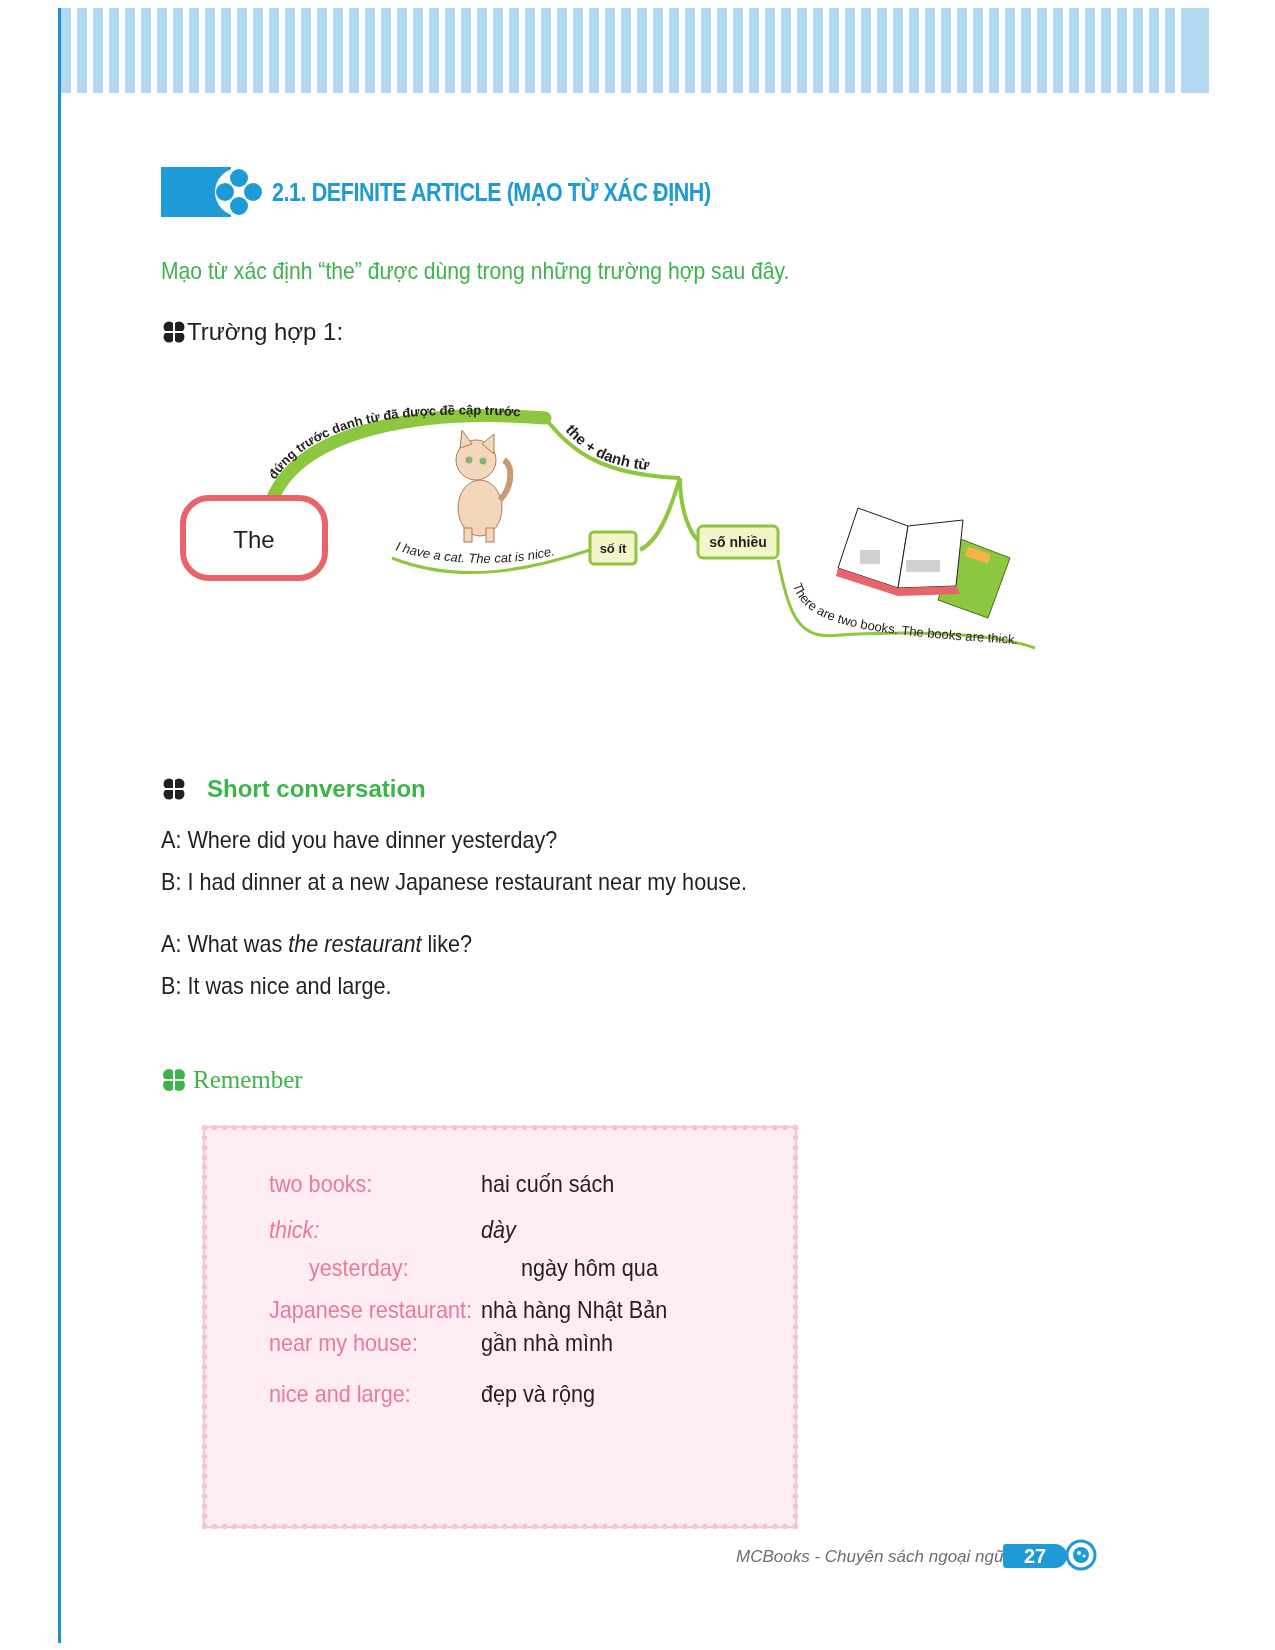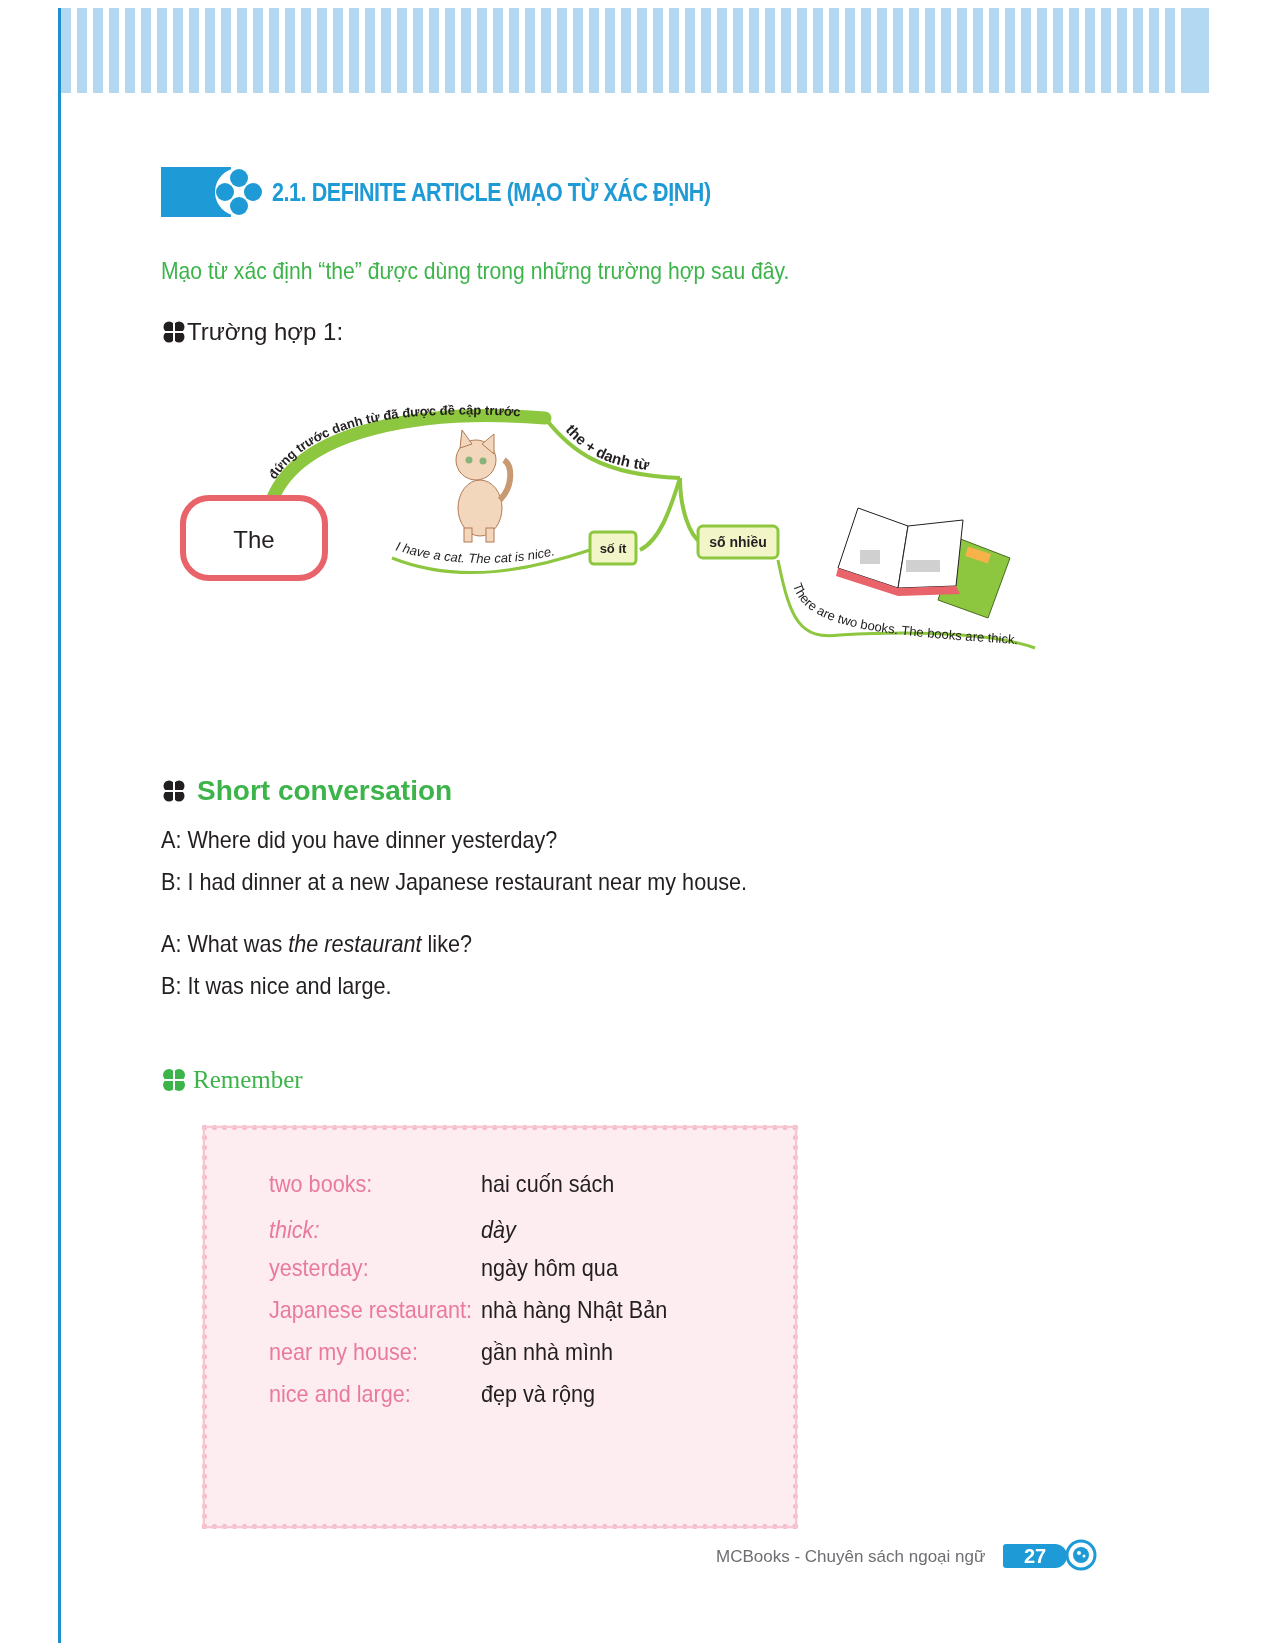--- a/index.html
+++ b/index.html
@@ -12,33 +12,33 @@
   .sec-block { position: absolute; left: 161px; top: 167px; width: 70px; height: 50px; background: #1e9ad6; }
   .sec-icon { position: absolute; left: 212px; top: 166px; width: 54px; height: 52px; }
   .sec-title { position: absolute; left: 272px; top: 178px; font-size: 25px; font-weight: bold;
     color: #1e9ad6; letter-spacing: -0.5px; white-space: nowrap; font-family: "Liberation Sans Narrow","Liberation Sans", sans-serif; transform: scaleX(0.86); transform-origin: left; }
   .intro { position: absolute; left: 161px; top: 257px; font-size: 24px; color: #3db44a; white-space: nowrap;
     transform: scaleX(0.88); transform-origin: left; }
   .case-head { position: absolute; left: 161px; top: 318px; font-size: 24px; color: #231f20; white-space: nowrap;
     display: flex; align-items: center; }
   .clover { width: 26px; height: 26px; display: inline-block; }
   .mindmap { position: absolute; left: 180px; top: 390px; width: 920px; height: 300px; }
-  .conv-head { position: absolute; left: 161px; top: 775px; display: flex; align-items: center; gap: 10px;
-    font-size: 28px; font-weight: bold; color: #3db44a; white-space: nowrap; }
+  .conv-head { position: absolute; left: 161px; top: 775px; display: flex; align-items: center; gap: 20px;
+    font-size: 24px; font-weight: bold; color: #3db44a; white-space: nowrap; }
   .conv-line { position: absolute; left: 161px; font-size: 24px; color: #231f20; white-space: nowrap;
     transform: scaleX(0.9); transform-origin: left; }
   .conv-line em { font-style: italic; }
   .rem-head { position: absolute; left: 161px; top: 1066px; display: flex; align-items: center; gap: 6px;
     font-size: 25px; font-weight: normal; color: #3db44a; white-space: nowrap; font-family: "Liberation Serif", serif; }
   .rem-box { position: absolute; left: 202px; top: 1125px; width: 596px; height: 404px; background: #fdedf1;
     border: 5px dotted #f4b8c8; box-sizing: border-box; outline: 2px solid #f6c6d3; outline-offset: -3px; }
   .rem-row { position: absolute; left: 62px; font-size: 24px; white-space: nowrap; display: flex; }
   .rem-term { color: #e97a9c; width: 212px; display: inline-block; transform: scaleX(0.9); transform-origin: left; }
   .rem-def { color: #231f20; transform: scaleX(0.9); transform-origin: left; display: inline-block; }
-  .footer-text { position: absolute; left: 716px; top: 1547px; font-size: 17px; color: #6d6e71; white-space: nowrap; }
+  .footer-text { position: absolute; left: 736px; top: 1547px; font-size: 17px; font-style: italic; color: #6d6e71; white-space: nowrap; }
   .page-pill { position: absolute; left: 1003px; top: 1544px; width: 64px; height: 24px; background: #1e9ad6;
     border-radius: 3px 12px 12px 3px; color: #fff; font-weight: bold; font-size: 20px; text-align: center; line-height: 24px; }
   .page-badge { position: absolute; left: 1065px; top: 1539px; width: 32px; height: 32px; }
 </style>
 </head>
 <body>
 
 <div class="left-rule"></div>
 <div class="stripes"></div>
 <div class="stripes-end"></div>
@@ -172,29 +172,29 @@
 
 <div class="rem-box">
   <div class="rem-row" style="top:40px;">
     <span class="rem-term">two books:</span>
     <span class="rem-def">hai cuốn sách</span>
   </div>
   <div class="rem-row" style="top:86px;font-style:italic;">
     <span class="rem-term">thick:</span>
     <span class="rem-def">dày</span>
   </div>
-  <div class="rem-row" style="top:124px;">
+  <div class="rem-row" style="top:124px;margin-left:40px;">
     <span class="rem-term">yesterday:</span>
     <span class="rem-def">ngày hôm qua</span>
   </div>
   <div class="rem-row" style="top:166px;">
     <span class="rem-term">Japanese restaurant:</span>
     <span class="rem-def">nhà hàng Nhật Bản</span>
   </div>
-  <div class="rem-row" style="top:208px;">
+  <div class="rem-row" style="top:199px;">
     <span class="rem-term">near my house:</span>
     <span class="rem-def">gần nhà mình</span>
   </div>
   <div class="rem-row" style="top:250px;">
     <span class="rem-term">nice and large:</span>
     <span class="rem-def">đẹp và rộng</span>
   </div>
 </div>
 
 <div class="footer-text">MCBooks - Chuyên sách ngoại ngữ</div>

